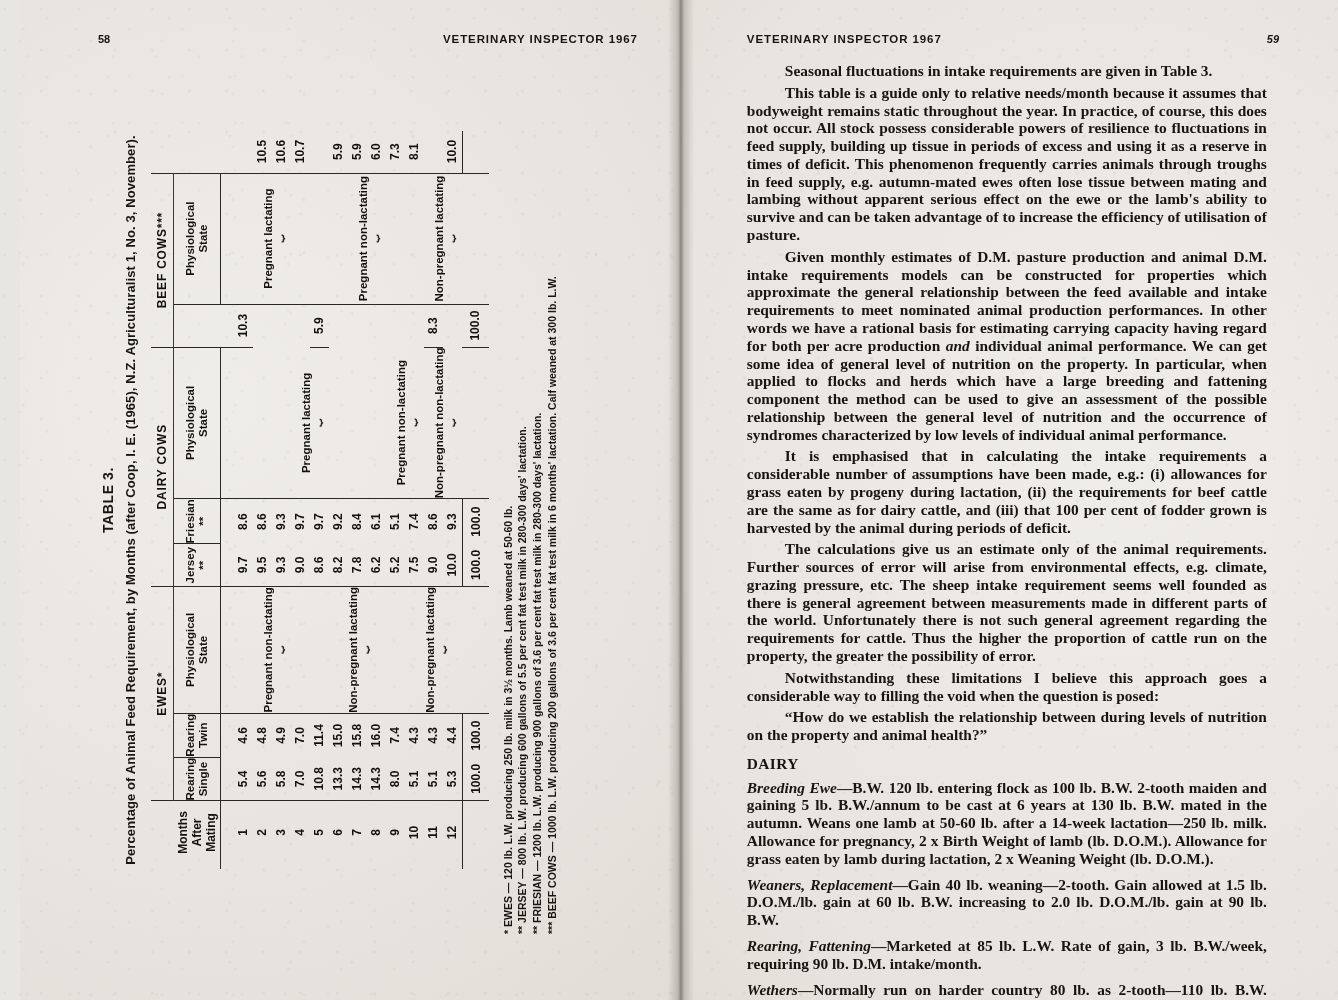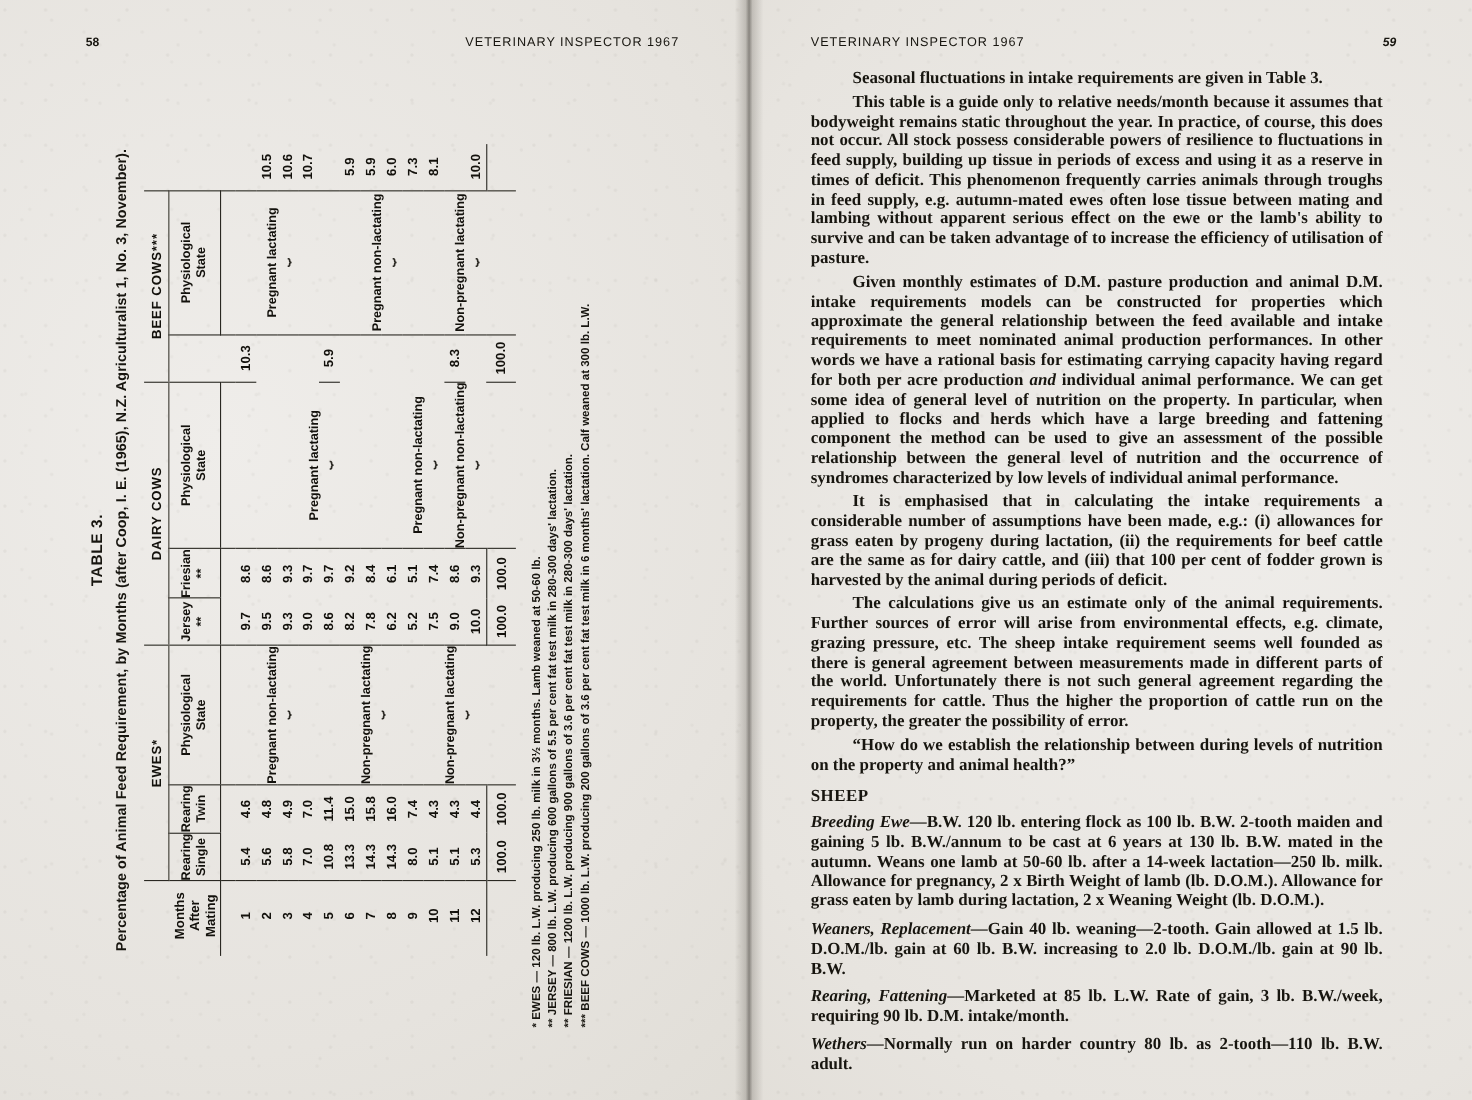--- a/index.html
+++ b/index.html
@@ -4,21 +4,21 @@
 <style>
   html,body{margin:0;padding:0;}
   body{
     width:1338px;height:1000px;
     background:#e8e6e1;
     font-family:"Liberation Serif", serif;
     color:#17150f;
     position:relative;
     overflow:hidden;
   }
-  .spread{position:absolute;inset:0;display:flex;}
+  .spread{position:absolute;inset:0;display:flex;padding-left:20px;}
   .page{position:relative;height:100%;}
   .page-left{width:679px;background:
       radial-gradient(120% 90% at 30% 40%, #efedea 0%, #e6e3de 62%, #dedbd4 100%);}
   .page-right{width:659px;background:
       radial-gradient(120% 90% at 65% 45%, #efedea 0%, #e7e4df 64%, #ddd9d2 100%);}
   .gutter{
     position:absolute;left:668px;top:0;width:26px;height:100%;
     background:linear-gradient(to right,
       rgba(120,115,105,0) 0%,
       rgba(95,90,82,.28) 38%,
@@ -34,21 +34,21 @@
       radial-gradient(circle at 44% 62%, rgba(140,134,122,.22) 0 1px, transparent 2px),
       radial-gradient(circle at 77% 31%, rgba(125,120,110,.24) 0 1px, transparent 2px),
       radial-gradient(circle at 63% 84%, rgba(135,130,120,.20) 0 1px, transparent 2px),
       radial-gradient(circle at 28% 77%, rgba(128,123,113,.22) 0 1px, transparent 2px);
     background-size:37px 41px,53px 47px,61px 59px,43px 67px,71px 53px;
   }
 
   .run-head{
     position:absolute;top:33px;
     font-family:"Liberation Sans", sans-serif;
-    font-weight:normal;font-size:11.5px;letter-spacing:.9px;
+    font-weight:bold;font-size:11.5px;letter-spacing:.9px;
   }
   .folio{
     position:absolute;top:33px;
     font-family:"Liberation Sans", sans-serif;
     font-weight:bold;font-size:11px;
   }
 
   
   .rot-wrap{
     position:absolute;left:0;top:0;width:679px;height:1000px;
@@ -386,24 +386,25 @@
     <div class="folio" style="left:578px;font-style:italic;">59</div>
 
     <div class="col">
       <p>Seasonal fluctuations in intake requirements are given in Table 3.</p>
       <p>This table is a guide only to relative needs/month because it assumes that bodyweight remains static throughout the year. In practice, of course, this does not occur. All stock possess considerable powers of resilience to fluctuations in feed supply, building up tissue in periods of excess and using it as a reserve in times of deficit. This phenomenon frequently carries animals through troughs in feed supply, e.g. autumn-mated ewes often lose tissue between mating and lambing without apparent serious effect on the ewe or the lamb's ability to survive and can be taken advantage of to increase the efficiency of utilisation of pasture.</p>
       <p>
         <span>Given monthly estimates of D.M. pasture production and animal D.M. intake requirements models can be constructed for properties which approximate the general relationship between the feed available and intake requirements to meet nominated animal production performances. In other words we have a rational basis for estimating carrying capacity having regard for both per acre production </span><i>and</i><span> individual animal performance. We can get some idea of general level of nutrition on the property. In particular, when applied to flocks and herds which have a large breeding and fattening component the method can be used to give an assessment of the possible relationship between the general level of nutrition and the occurrence of syndromes characterized by low levels of individual animal performance.</span>
       </p>
       <p>It is emphasised that in calculating the intake requirements a considerable number of assumptions have been made, e.g.: (i) allowances for grass eaten by progeny during lactation, (ii) the requirements for beef cattle are the same as for dairy cattle, and (iii) that 100 per cent of fodder grown is harvested by the animal during periods of deficit.</p>
       <p>The calculations give us an estimate only of the animal requirements. Further sources of error will arise from environmental effects, e.g. climate, grazing pressure, etc. The sheep intake requirement seems well founded as there is general agreement between measurements made in different parts of the world. Unfortunately there is not such general agreement regarding the requirements for cattle. Thus the higher the proportion of cattle run on the property, the greater the possibility of error.</p>
+      <p>Notwithstanding these limitations I believe this approach goes a considerable way to filling the void when the question is posed:</p>
       <p class="quote">“How do we establish the relationship between during levels of nutrition on the property and animal health?”</p>
 
 
-      <h3>SHEEP</h3>
+      <h3>DAIRY</h3>
 
       <p class="defn">
         <i>Breeding Ewe</i><span>—B.W. 120 lb. entering flock as 100 lb. B.W. 2-tooth maiden and gaining 5 lb. B.W./annum to be cast at 6 years at 130 lb. B.W. mated in the autumn. Weans one lamb at 50-60 lb. after a 14-week lactation—250 lb. milk. Allowance for pregnancy, 2 x Birth Weight of lamb (lb. D.O.M.). Allowance for grass eaten by lamb during lactation, 2 x Weaning Weight (lb. D.O.M.).</span>
       </p>
       <p class="defn">
         <i>Weaners, Replacement</i><span>—Gain 40 lb. weaning—2-tooth. Gain allowed at 1.5 lb. D.O.M./lb. gain at 60 lb. B.W. increasing to 2.0 lb. D.O.M./lb. gain at 90 lb. B.W.</span>
       </p>
       <p class="defn">
         <i>Rearing, Fattening</i><span>—Marketed at 85 lb. L.W. Rate of gain, 3 lb. B.W./week, requiring 90 lb. D.M. intake/month.</span>
       </p>

